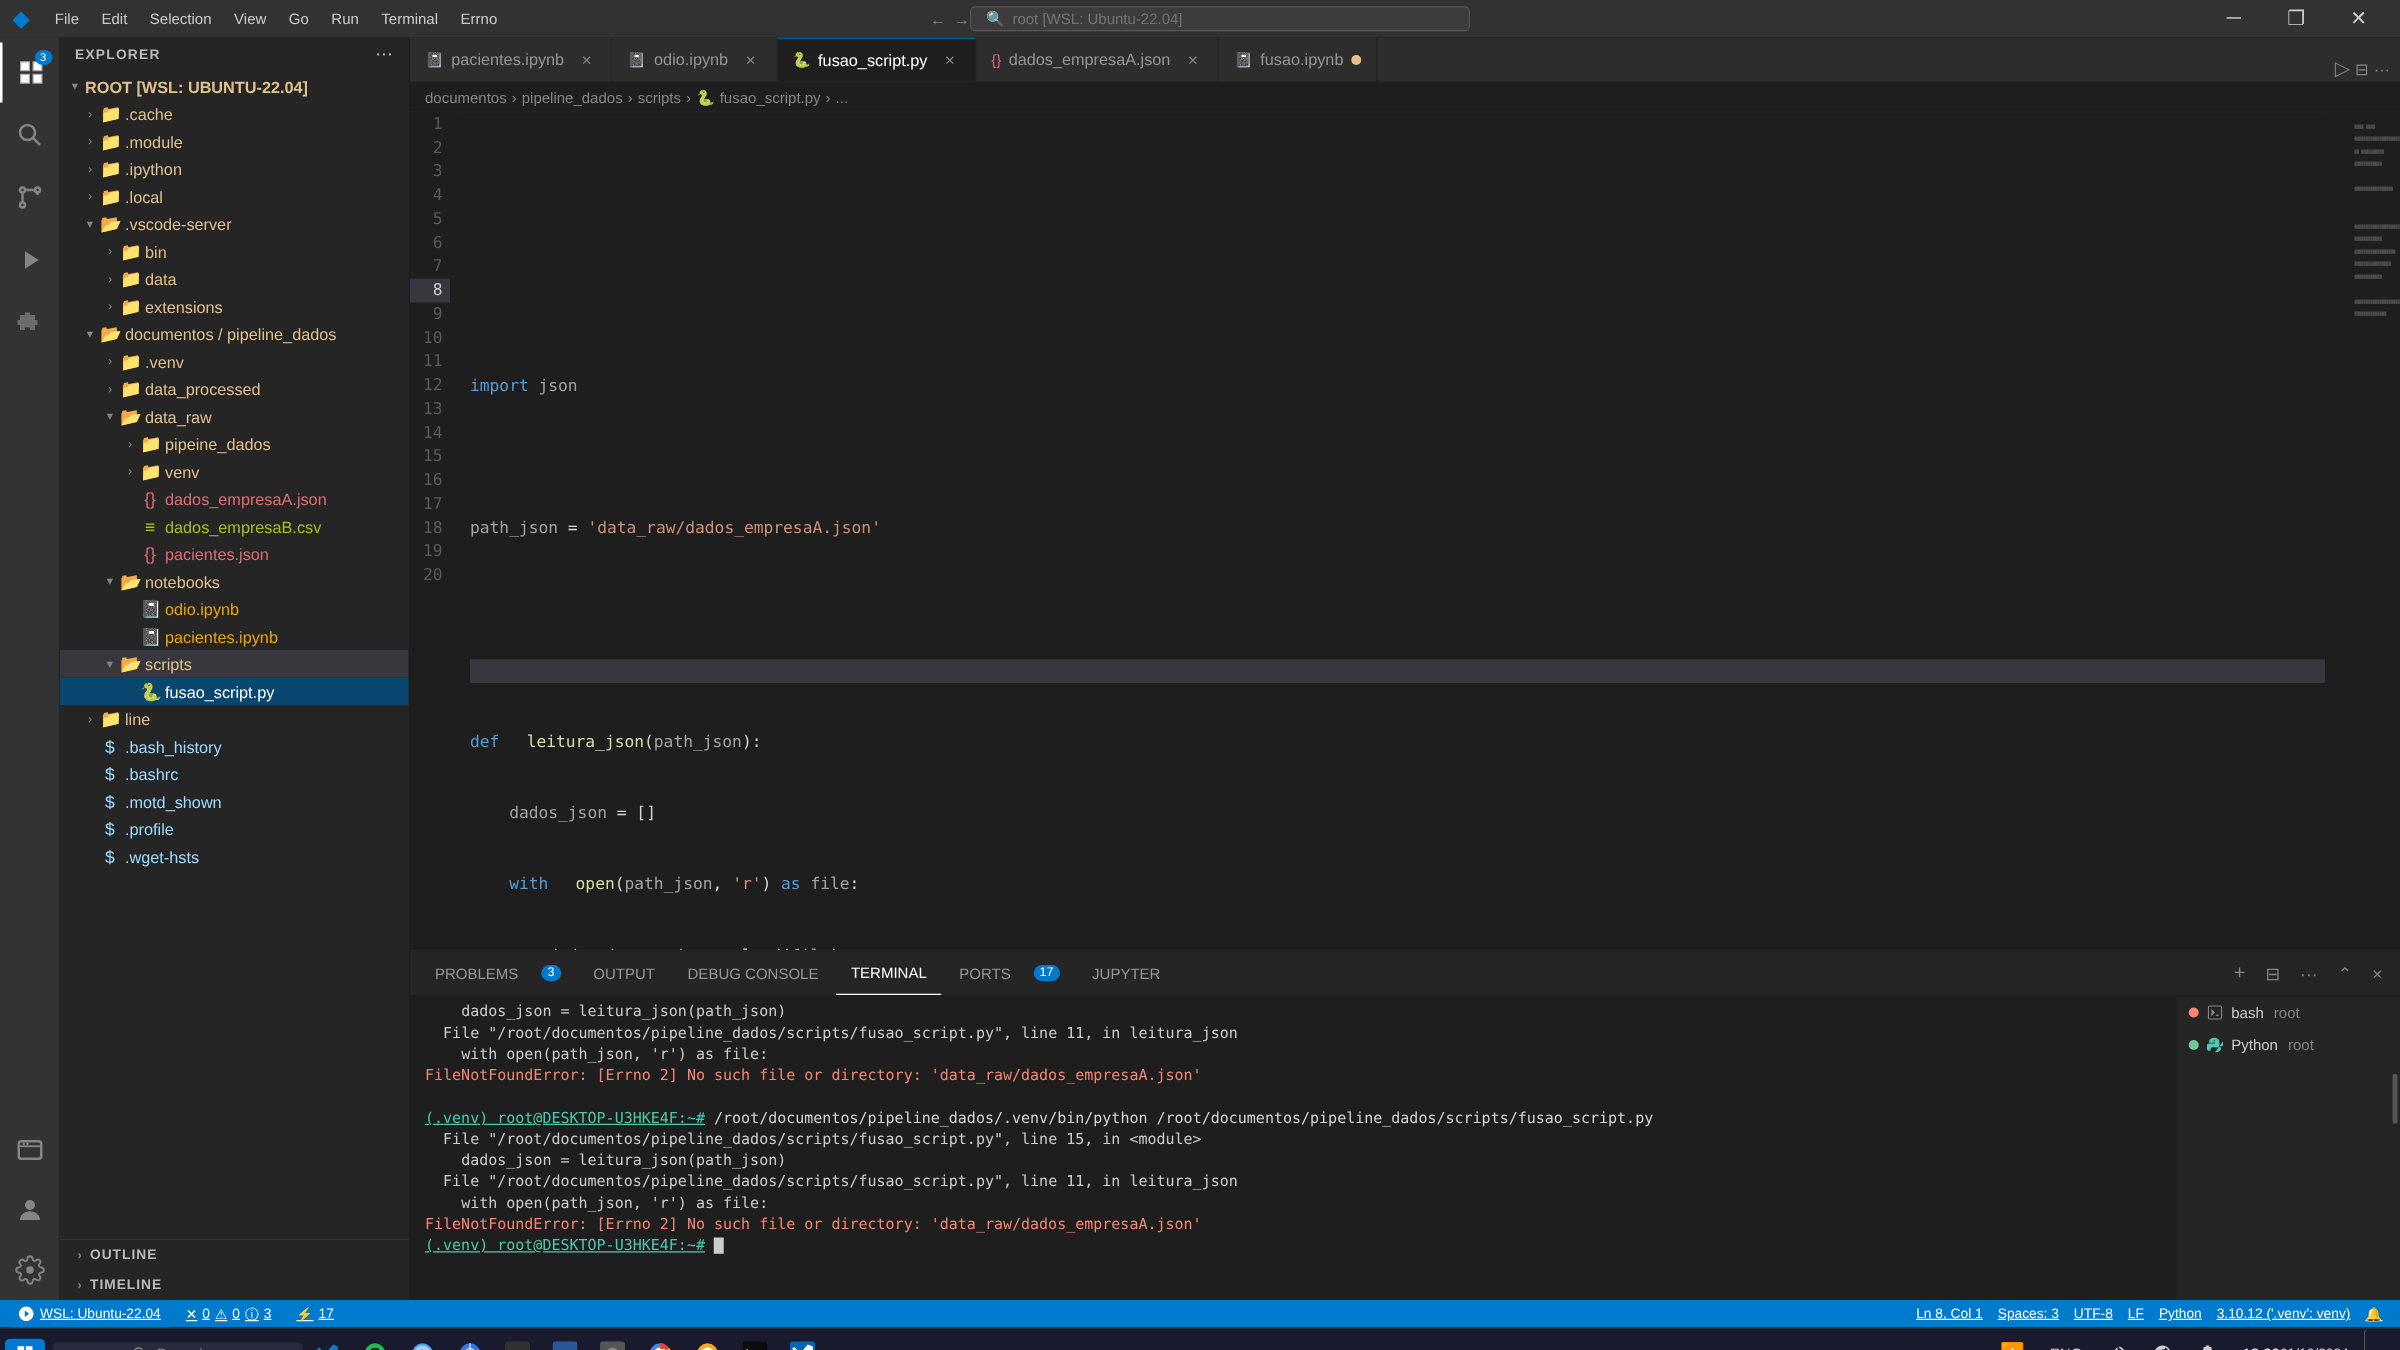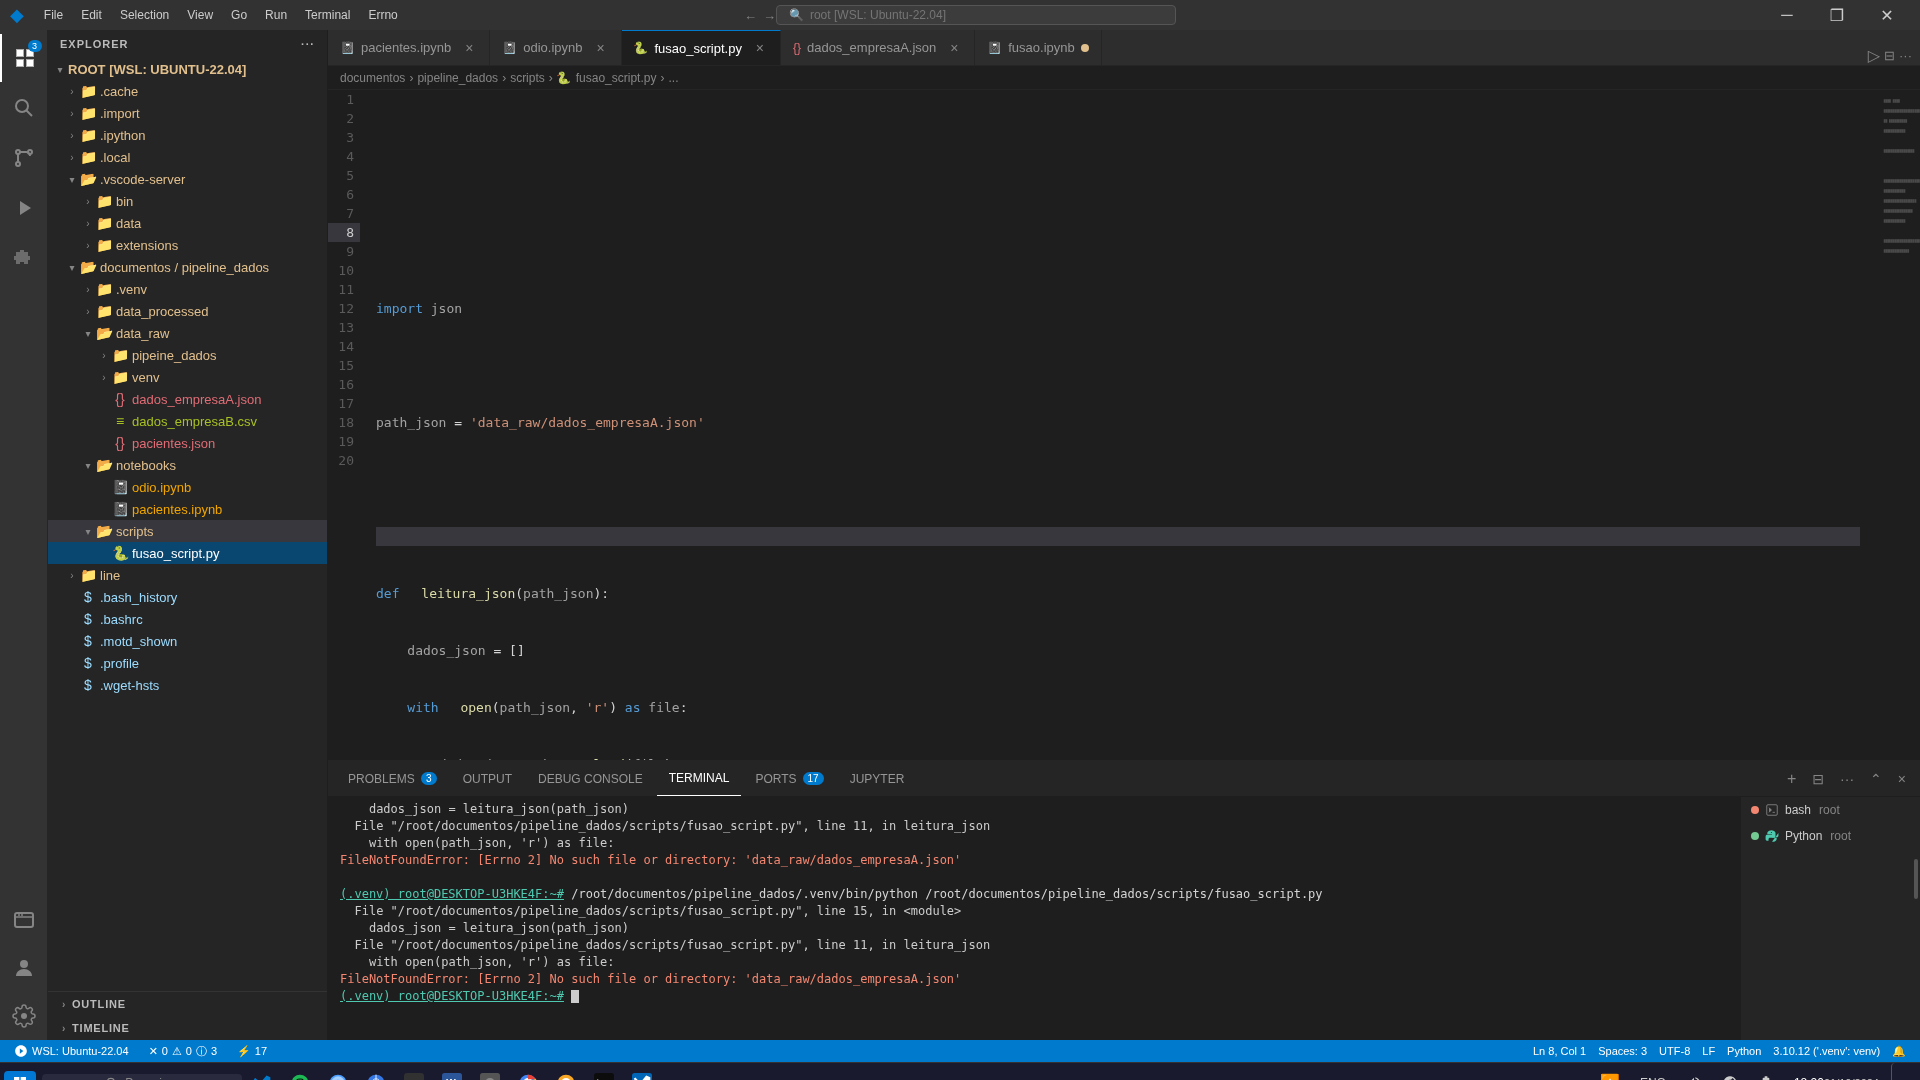--- a/index.html
+++ b/index.html
@@ -121,21 +121,21 @@
     #panel {
       height: 280px; background: #1e1e1e; border-top: 1px solid #252526;
       display: flex; flex-direction: column;
     }
     #panel-tabs {
       height: 36px; background: #252526; display: flex; align-items: center;
       padding: 0 8px; border-bottom: 1px solid #1e1e1e; gap: 2px;
     }
     .panel-tab {
       padding: 4px 12px; font-size: 12px; color: #969696; cursor: pointer; height: 35px;
-      display: flex; align-items: center; gap: 6px;
+      display: flex; align-items: center; gap: 18px;
     }
     .panel-tab.active { color: #fff; border-bottom: 1px solid #fff; }
     .panel-badge {
       background: #007acc; color: #fff; border-radius: 10px; font-size: 10px;
       padding: 1px 5px; min-width: 16px; text-align: center;
     }
     #panel-actions { margin-left: auto; display: flex; align-items: center; gap: 4px; color: #858585; }
     .panel-action-btn { padding: 2px 6px; cursor: pointer; font-size: 16px; }
 
     #terminal-container { flex: 1; display: flex; overflow: hidden; position: relative; }
@@ -159,21 +159,21 @@
     }
     .term-dot { width: 8px; height: 8px; border-radius: 50%; }
     .term-dot.red { background: #f48771; }
     .term-dot.green { background: #73c991; }
 
     
     #statusbar {
       height: 22px; background: #007acc; display: flex; align-items: center;
       padding: 0 8px; gap: 8px; font-size: 11px; color: #fff;
     }
-    .status-item { padding: 5px 6px; cursor: pointer; display: flex; align-items: center; gap: 4px; height: 22px; }
+    .status-item { padding: 5px 6px; cursor: pointer; display: flex; align-items: center; gap: 4px; height: 22px; text-decoration: underline; }
     #status-right { margin-left: auto; display: flex; align-items: center; }
 
     
     #taskbar {
       height: 40px; background: #1a1a2e; display: flex; align-items: center;
       padding: 0 4px; gap: 2px; border-top: 1px solid #333;
     }
     .taskbar-btn { padding: 4px 8px; cursor: pointer; display: flex; align-items: center; justify-content: center; border-radius: 4px; }
     .taskbar-start { background: #0078d4; border-radius: 4px; padding: 4px 8px; margin-right: 4px; }
 
@@ -304,21 +304,21 @@
 
       <div class="tree-item" style="padding-left:16px;">
         <span class="tree-arrow">›</span>
         <span class="tree-icon">📁</span>
         <span class="tree-label folder">.cache</span>
       </div>
 
       <div class="tree-item" style="padding-left:16px;">
         <span class="tree-arrow">›</span>
         <span class="tree-icon">📁</span>
-        <span class="tree-label folder">.import</span>
+        <span class="tree-label folder">.module</span>
       </div>
 
       <div class="tree-item" style="padding-left:16px;">
         <span class="tree-arrow">›</span>
         <span class="tree-icon">📁</span>
         <span class="tree-label folder">.ipython</span>
       </div>
 
       <div class="tree-item" style="padding-left:16px;">
         <span class="tree-arrow">›</span>

